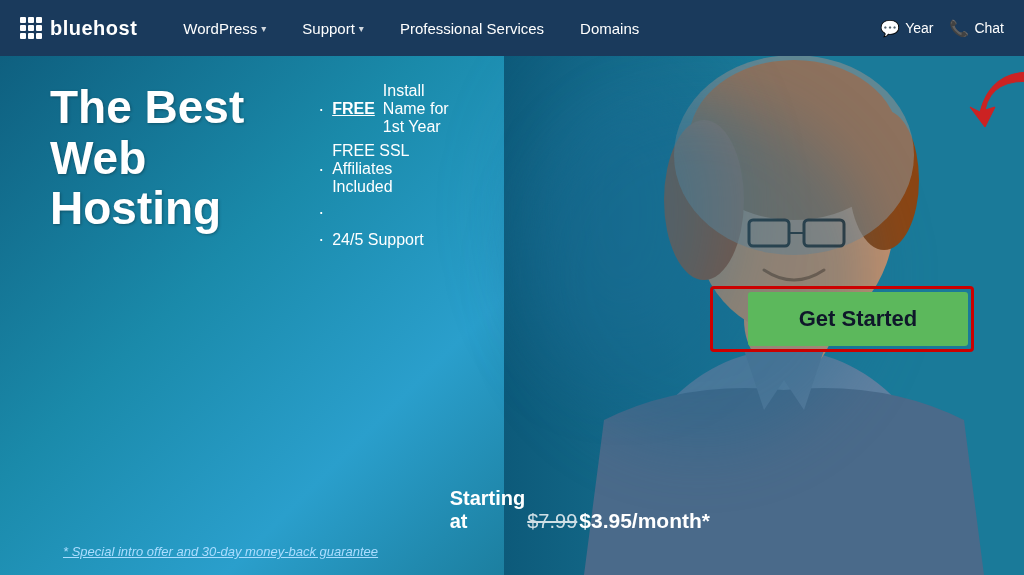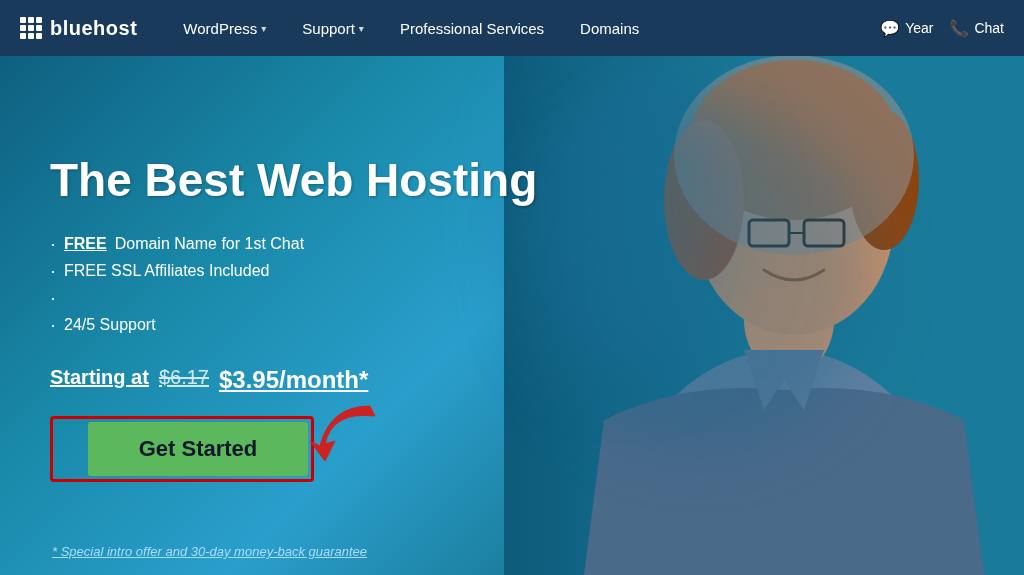--- a/index.html
+++ b/index.html
@@ -121,21 +121,21 @@
 
     
     .hero {
       position: absolute;
       top: 62px;
       left: 0;
       right: 0;
       bottom: 0;
       z-index: 5;
       display: flex;
-      flex-direction: column;
+      flex-direction: row;
       justify-content: center;
       padding: 20px 50px;
     }
 
     .hero-title {
       font-size: 46px;
       font-weight: 700;
       color: white;
       margin-bottom: 28px;
       line-height: 1.1;
@@ -166,33 +166,32 @@
       text-decoration: underline;
       font-weight: 700;
     }
 
     .pricing {
       color: white;
       font-size: 20px;
       font-weight: 600;
       margin-bottom: 22px;
       display: flex;
-      align-items: flex-start;
-      gap: 10px;
-      text-decoration: underline;
+      align-items: flex-end;
+      gap: 2px;
     }
 
     .old-price {
       text-decoration: line-through;
       opacity: 0.8;
       font-weight: 400;
     }
 
     .new-price {
-      font-size: 24px;
+      font-size: 21px;
       font-weight: 700;
     }
 
     .cta-area {
       position: relative;
       display: flex;
       align-items: center;
       gap: 20px;
     }
 
@@ -221,21 +220,21 @@
       position: absolute;
       left: 250px;
       top: -20px;
       width: 80px;
       height: 70px;
     }
 
     .guarantee {
       position: absolute;
       bottom: 16px;
-      left: 52px;
+      left: 63px;
       color: #aaddff;
       font-size: 13px;
       font-style: italic;
       z-index: 10;
       text-decoration: underline;
       cursor: pointer;
     }
 
     
     .bg-blob1 {
@@ -351,38 +350,38 @@
   </div>
 </nav>
 
 <section class="hero">
   <h1 class="hero-title">The Best Web Hosting</h1>
 
   <ul class="hero-features">
     <li>
       <span class="bullet">·</span>
       <span class="free-underline">FREE</span>
-      <span> Domain Name for 1st Chat</span>
+      <span> Install Name for 1st Year</span>
     </li>
     <li>
       <span class="bullet">·</span>
       <span>FREE SSL Affiliates Included</span>
     </li>
     <li>
       <span class="bullet">·</span>
     </li>
     <li>
       <span class="bullet">·</span>
       <span>24/5 Support</span>
     </li>
   </ul>
 
   <div class="pricing">
     <span>Starting at</span>
-    <span class="old-price">$6.17</span>
+    <span class="old-price">$7.99</span>
     <span class="new-price">$3.95/month*</span>
   </div>
 
   <div class="cta-area">
     <div class="cta-button-wrapper">
       <button class="cta-button">Get Started</button>
     </div>
 
     <svg class="arrow-svg" viewBox="0 0 80 70" xmlns="http://www.w3.org/2000/svg">
       <path d="M 70 10 Q 30 10 20 50 L 10 45 L 25 65 L 35 45 L 25 48 Q 32 15 75 20 Z" fill="#cc2222" stroke="#cc2222" stroke-width="1"></path>

